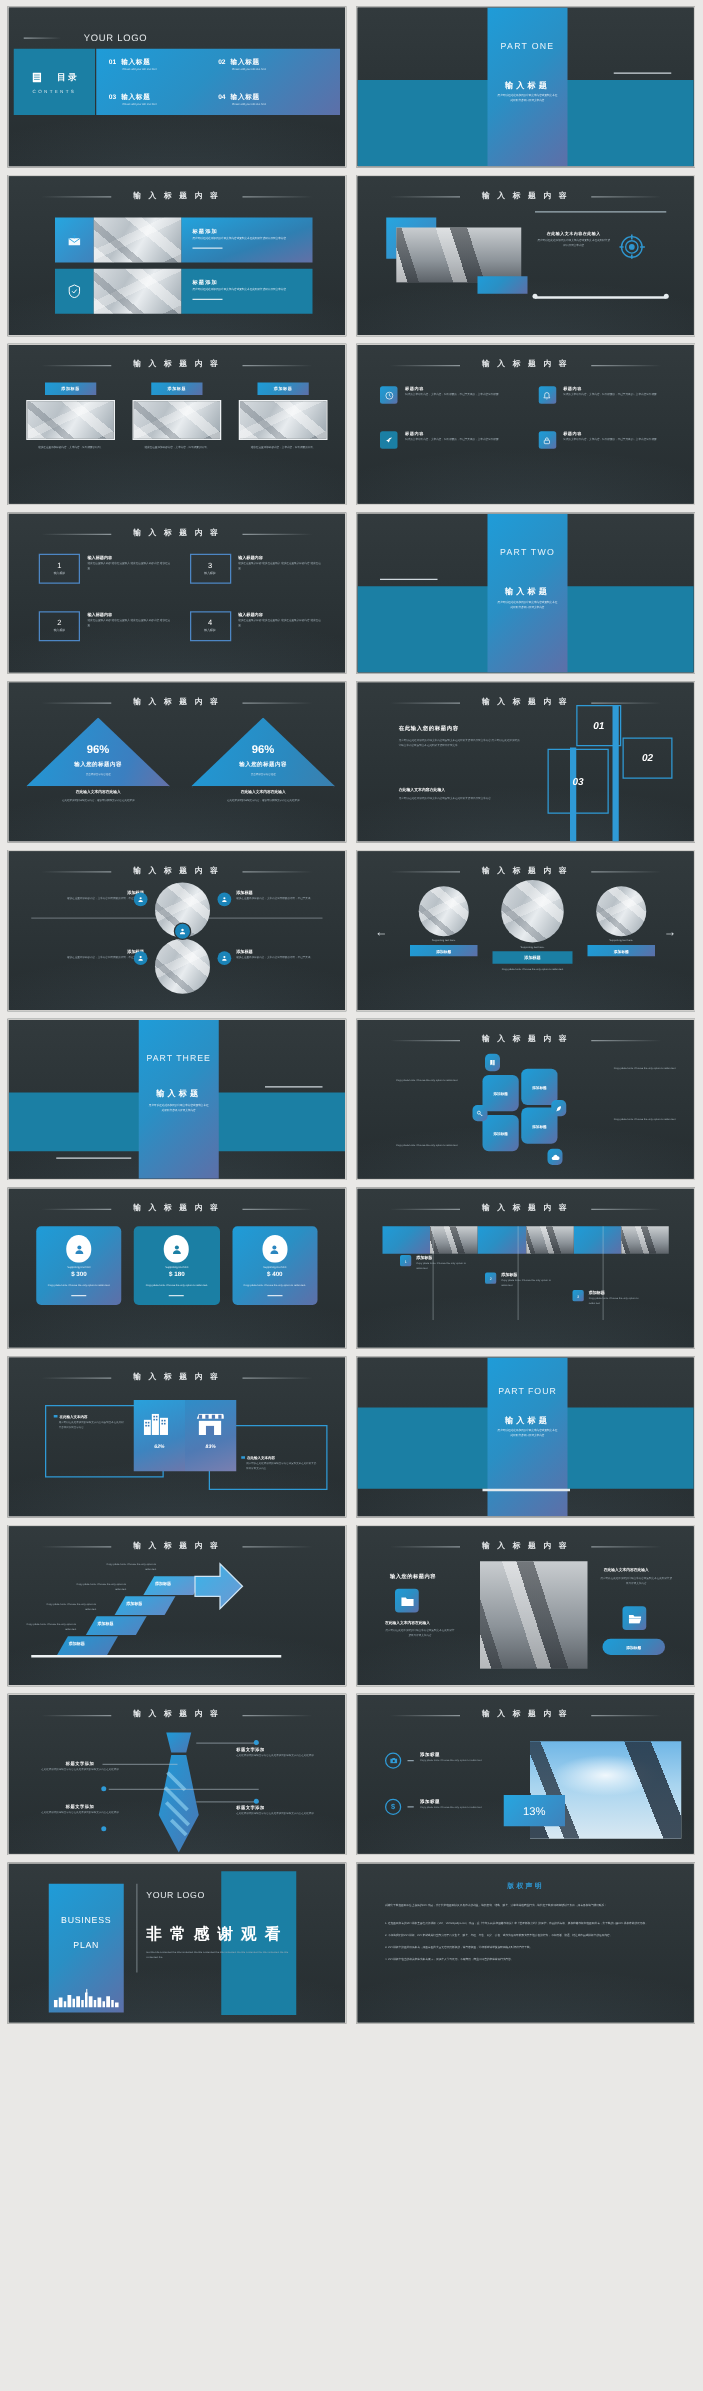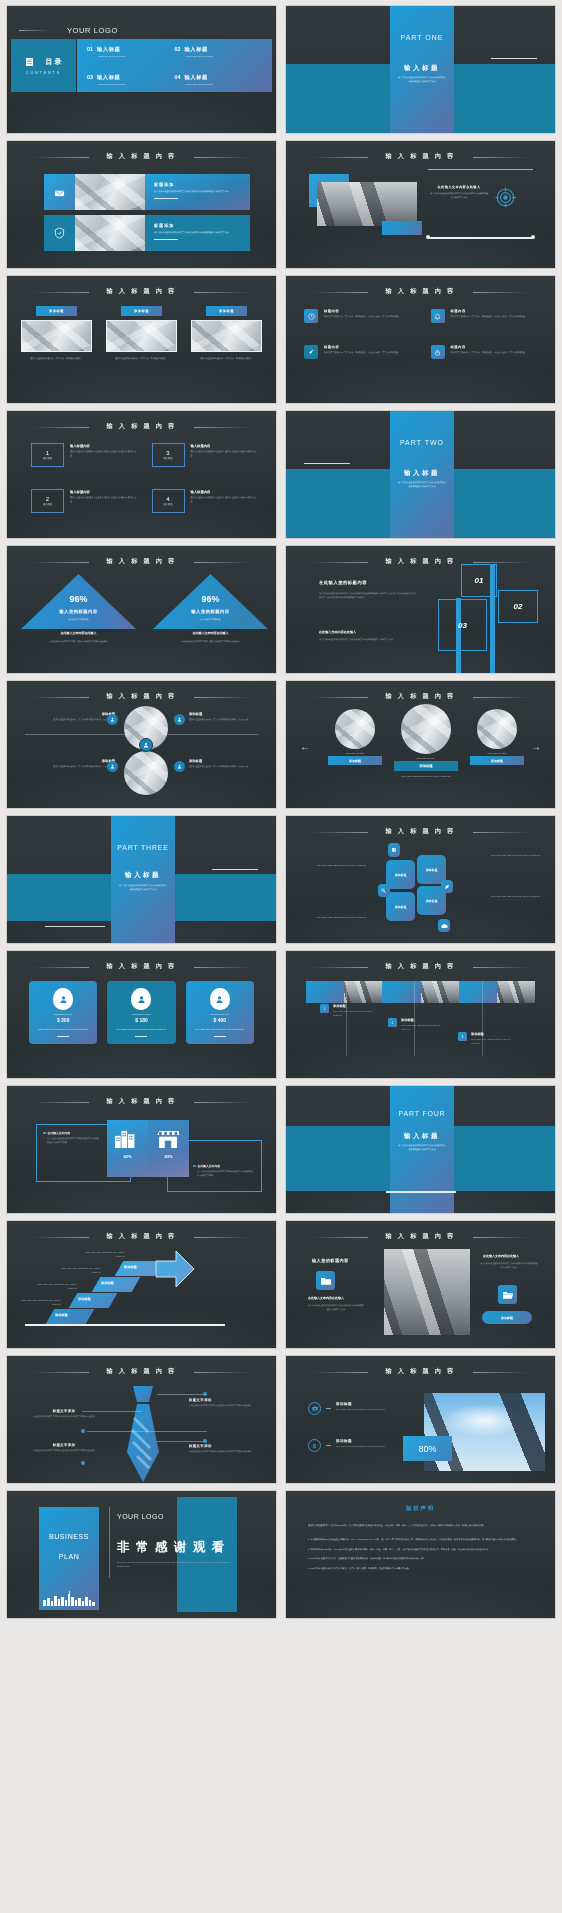--- a/index.html
+++ b/index.html
@@ -867,21 +867,21 @@
       </div>
     </div>
   </div>
 
   <div class="slide">
     <div class="bg"></div>
     <div class="inner">
       <div class="stitle">输 入 标 题 内 容</div>
       <div class="photoSky" style="position:absolute;left:138px;top:37px;right:10px;height:78px;"></div>
       <div class="flatblue ctr" style="position:absolute;left:117px;top:80px;width:49px;height:25px;">
-        <span class="white" style="font-size:9px;">80%</span>
+        <span class="white" style="font-size:9px;">13%</span>
       </div>
 
       <div style="position:absolute;left:22px;top:46px;display:flex;gap:5px;align-items:flex-start;">
         <div class="ctr" style="width:13px;height:13px;border-radius:50%;border:1px solid #2f9ad6;flex:none;">
           <svg width="6" height="5" viewBox="0 0 20 16" fill="#2f9ad6">
               <path d="M7 1h6l1.5 2H19v12H1V3h4.5z"></path>
               <circle cx="10" cy="9" r="3" fill="#2d3538"></circle>
             </svg>
         </div>
         <div style="width:5px;height:1px;background:#8fa0aa;margin-top:6px;"></div>

